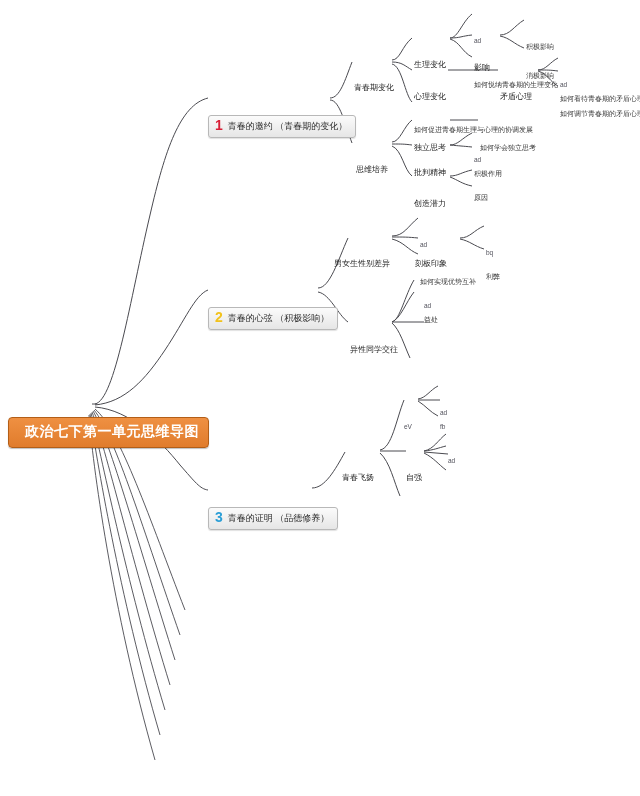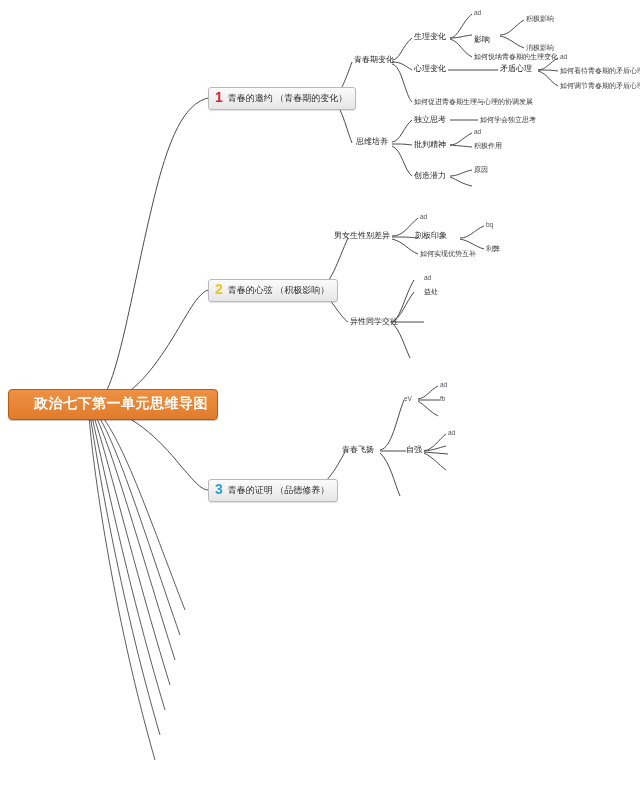--- a/index.html
+++ b/index.html
@@ -5,29 +5,29 @@
   html,body{margin:0;padding:0;background:#ffffff;}
   body{
     font-family:"Liberation Sans","DejaVu Sans",sans-serif;
     width:640px;height:796px;overflow:hidden;position:relative;
   }
   #canvas{position:absolute;left:0;top:0;width:640px;height:796px;}
   svg.wires{position:absolute;left:0;top:0;width:640px;height:796px;pointer-events:none;}
   svg.wires path{fill:none;stroke:#4a4a50;stroke-width:1;}
   svg.wires path.thin{stroke-width:0.9;}
 
-  .node{position:absolute;white-space:nowrap;}
+  .node{position:absolute;white-space:nowrap;margin-top:28px;}
 
   
   .root{
     left:8px;top:389px;
     background:linear-gradient(#ef9042,#e07c2c);
     border:1px solid #b35e17;
     border-radius:4px;
-    padding:5px 9px 6px 25px;
+    padding:5px 9px 6px 16px;
     font-size:14px;font-weight:bold;color:#ffffff;
     letter-spacing:0.5px;
     box-shadow:0 1px 1px rgba(0,0,0,.25);
   }
 
   
   .lvl1{
     background:linear-gradient(#fbfbfb,#e6e6e6);
     border:1px solid #b8b8b8;
     border-radius:3px;

